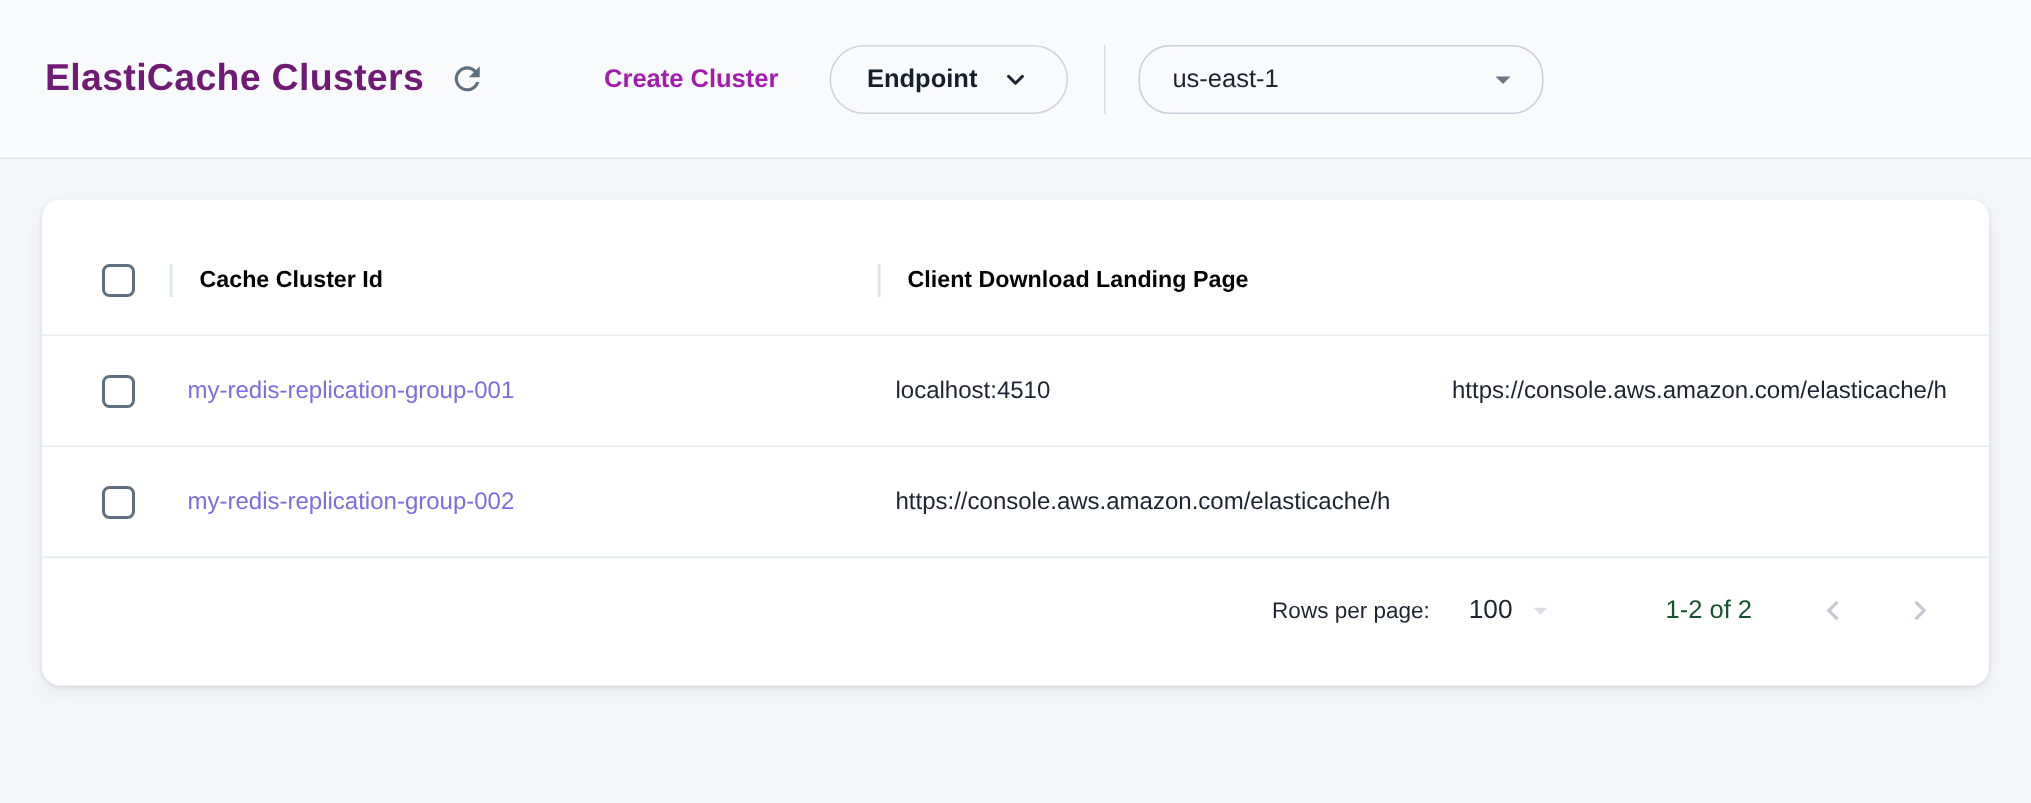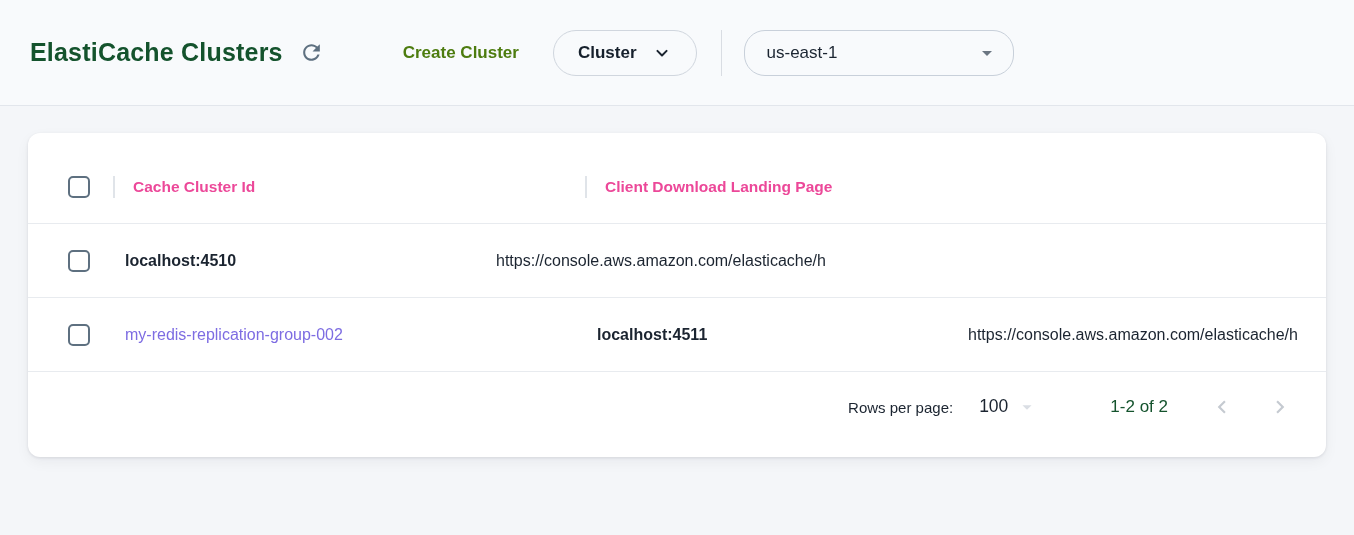--- a/index.html
+++ b/index.html
@@ -15,36 +15,36 @@
     height: 106px;
     background: #f8fafc;
     border-bottom: 1px solid #e2e6ec;
     display: flex;
     align-items: center;
     padding: 0 28px 0 30px;
   }
   .page-title {
     font-size: 25px;
     font-weight: 700;
-    color: #14532d;
+    color: #701a75;
     letter-spacing: 0.2px;
     white-space: nowrap;
   }
   .refresh-btn {
     margin-left: 14px;
     width: 30px; height: 30px;
     border: none; background: transparent;
     display: flex; align-items: center; justify-content: center;
     cursor: pointer;
   }
   .create-cluster {
     margin-left: 76px;
     font-size: 17px;
     font-weight: 700;
-    color: #4d7c0f;
+    color: #a21caf;
     background: transparent;
     border: none;
     cursor: pointer;
     white-space: nowrap;
     font-family: inherit;
   }
   .actions-btn {
     margin-left: 34px;
     height: 46px;
     padding: 0 24px;
@@ -119,32 +119,32 @@
   }
   .grid-header { height: 73px; }
   .grid-data   { height: 74px; }
 
   .col-check {
     width: 85px; flex: none;
     display: flex; align-items: center;
     padding-left: 40px;
   }
   .col-1 { width: 472px; }
-  .col-2 { width: 371px; font-weight: bold; }
+  .col-2 { width: 371px; }
   .col-3 { flex: 1; min-width: 0; }
   .cell {
     flex: none;
     white-space: nowrap;
     overflow: hidden;
     position: relative;
     height: 100%;
     display: flex; align-items: center;
   }
   .col-3.cell { flex: 1; }
-  .grid-header .cell { padding-left: 20px; font-size: 15.5px; font-weight: 700; color: #ec4899; }
+  .grid-header .cell { padding-left: 20px; font-size: 15.5px; font-weight: 700; color: #000000; }
   .grid-data   .cell { padding-left: 12px; font-size: 16px;   color: #1b2430; }
 
   .col-sep {
     position: absolute;
     left: 0; top: 50%;
     transform: translateY(-50%);
     width: 2px; height: 22px;
     background: #e0e4e9;
   }
 
@@ -198,21 +198,21 @@
     <span style="display:flex;">
       <svg width="25" height="25" viewBox="0 0 24 24" fill="#5e7080">
         <path d="M17.65 6.35C16.2 4.9 14.21 4 12 4c-4.42 0-7.99 3.58-8 8s3.57 8 7.99 8c3.73 0 6.84-2.55 7.73-6h-2.08c-.82 2.33-3.04 4-5.65 4-3.31 0-6-2.69-6-6s2.69-6 6-6c1.66 0 3.14.69 4.22 1.78L13 11h7V4l-2.35 2.35z"></path>
       </svg>
     </span>
   </button>
 
   <button class="create-cluster">Create Cluster</button>
 
   <button class="actions-btn">
-    <span>Cluster</span>
+    <span>Endpoint</span>
     <span style="display:flex;">
       <svg width="20" height="20" viewBox="0 0 24 24" fill="none" stroke="#1b2430" stroke-width="2.4" stroke-linecap="round" stroke-linejoin="round">
         <path d="M6.5 9.5 L12 15 L17.5 9.5"></path>
       </svg>
     </span>
   </button>
 
   <div class="v-divider"></div>
 
   <div class="region-select">
@@ -240,37 +240,37 @@
       <div class="cell col-3">
         <span class="col-sep"></span>
         <span>Client Download Landing Page</span>
       </div>
     </div>
 
     <div class="grid-row grid-data">
       <div class="col-check">
         <span class="checkbox" role="checkbox" aria-checked="false"></span>
       </div>
+      <div class="cell col-1">
+        <a class="row-link">my-redis-replication-group-001</a>
+      </div>
       <div class="cell col-2">
         <span>localhost:4510</span>
       </div>
       <div class="cell col-3">
         <span>https://console.aws.amazon.com/elasticache/h</span>
       </div>
     </div>
 
     <div class="grid-row grid-data">
       <div class="col-check">
         <span class="checkbox" role="checkbox" aria-checked="false"></span>
       </div>
       <div class="cell col-1">
         <a class="row-link">my-redis-replication-group-002</a>
-      </div>
-      <div class="cell col-2">
-        <span>localhost:4511</span>
       </div>
       <div class="cell col-3">
         <span>https://console.aws.amazon.com/elasticache/h</span>
       </div>
     </div>
 
     <div class="pagination">
       <span class="rpp-label">Rows per page:</span>
       <span class="rpp-select">
         <span class="rpp-value">100</span>

